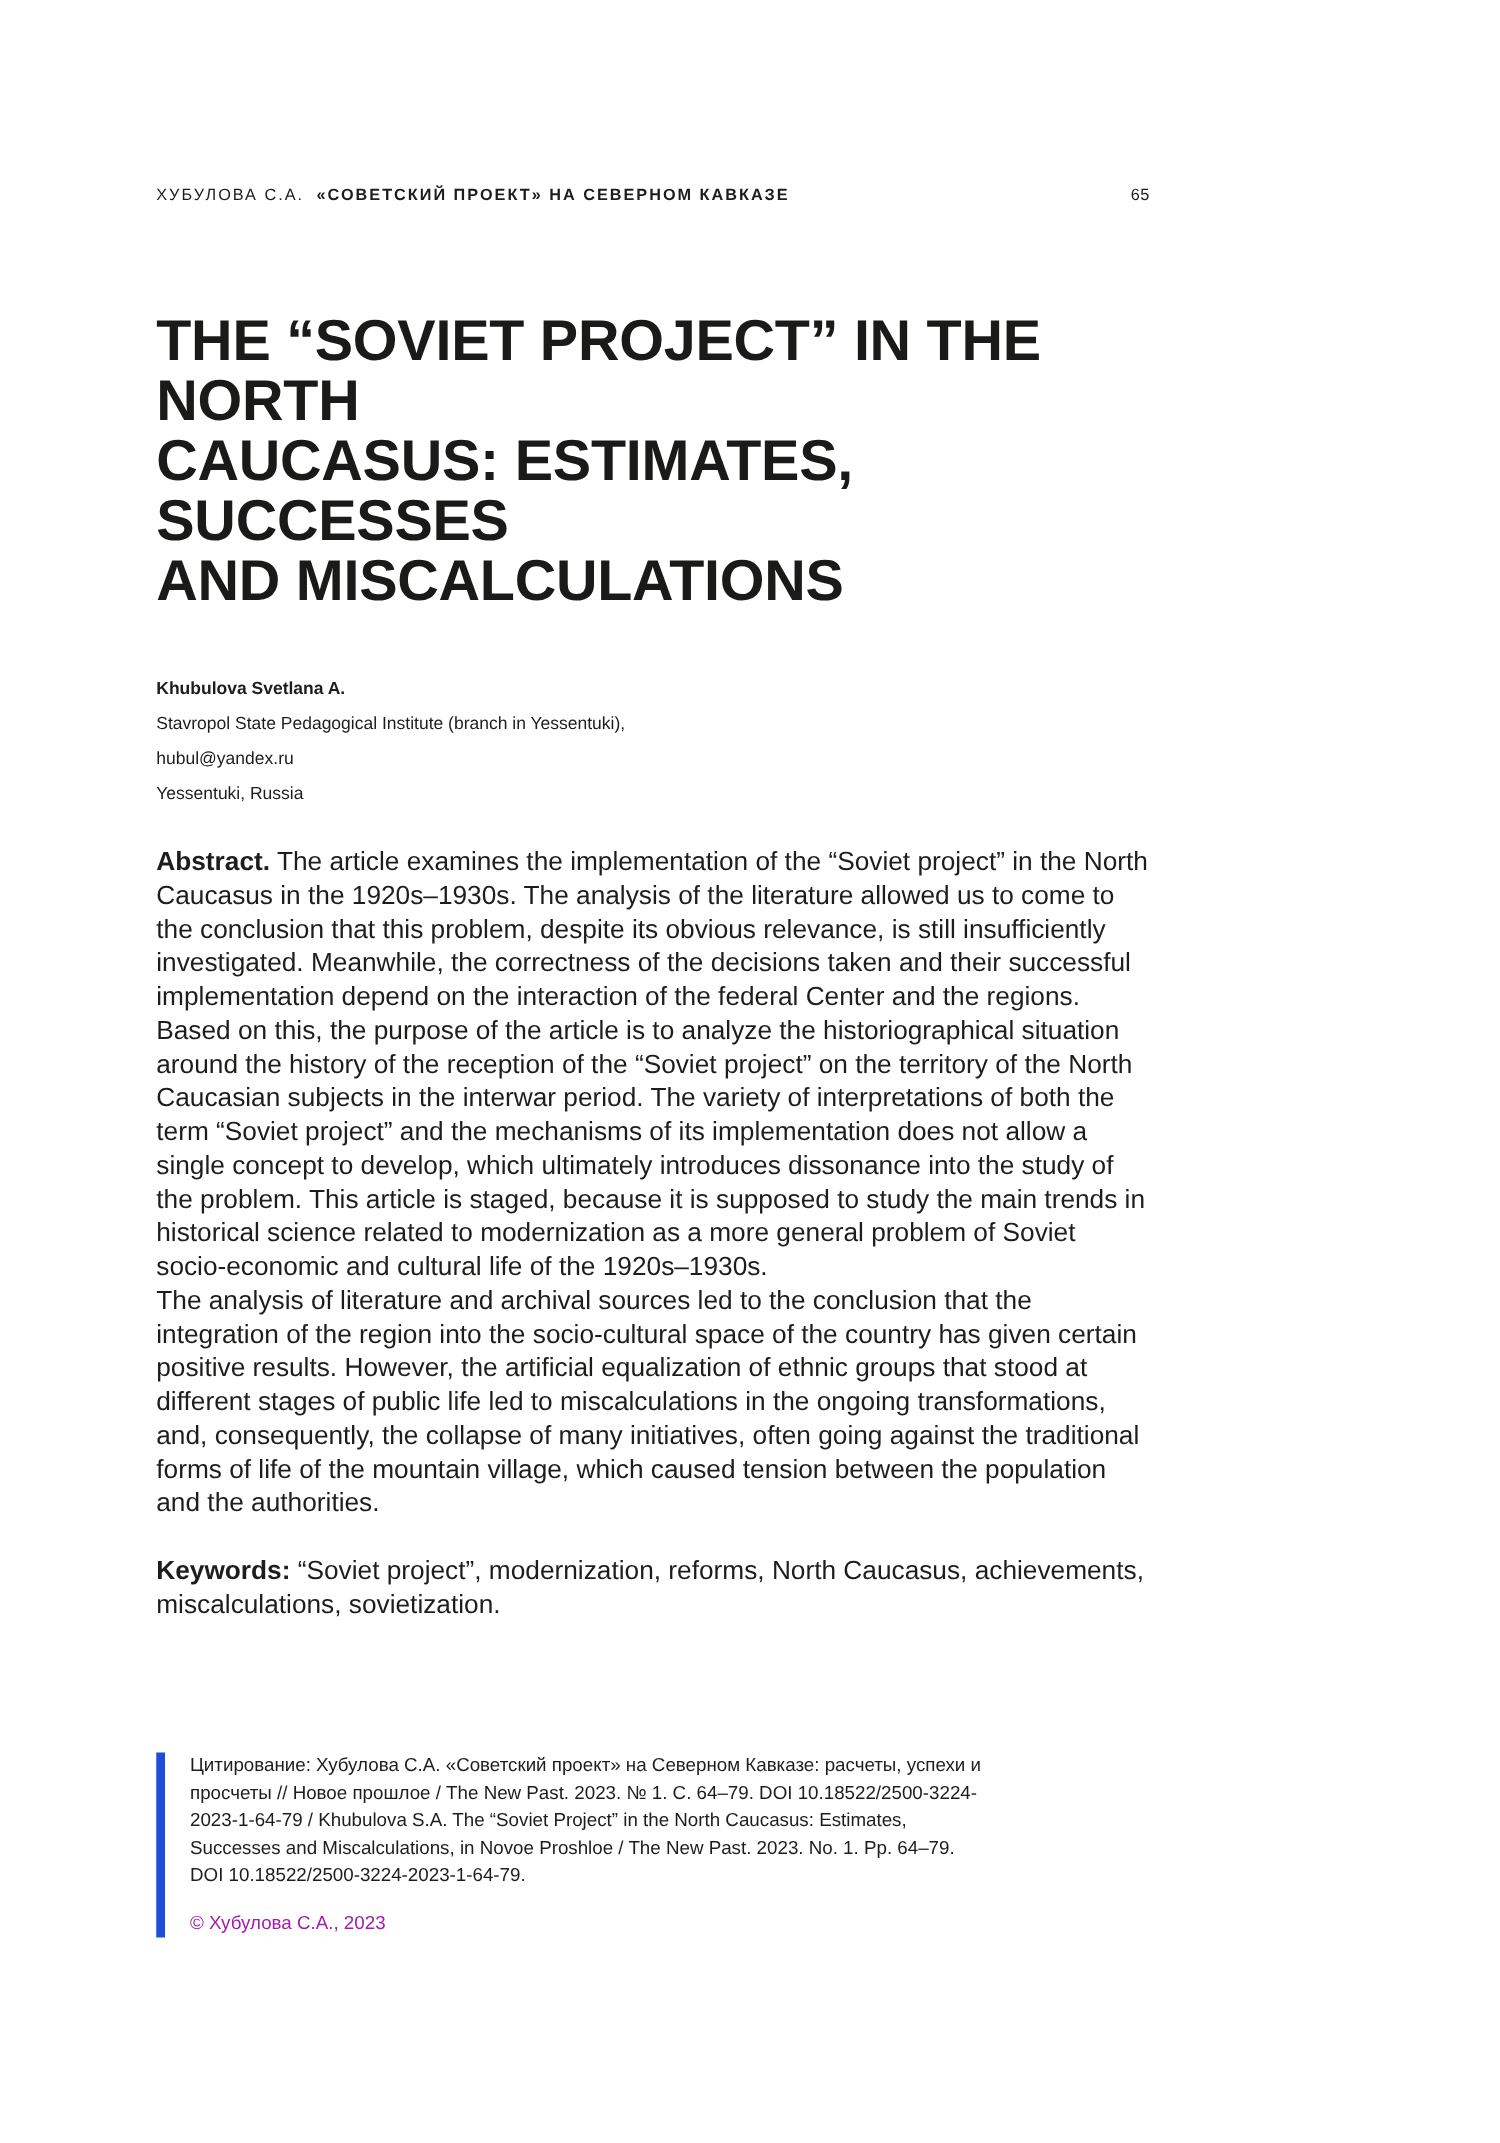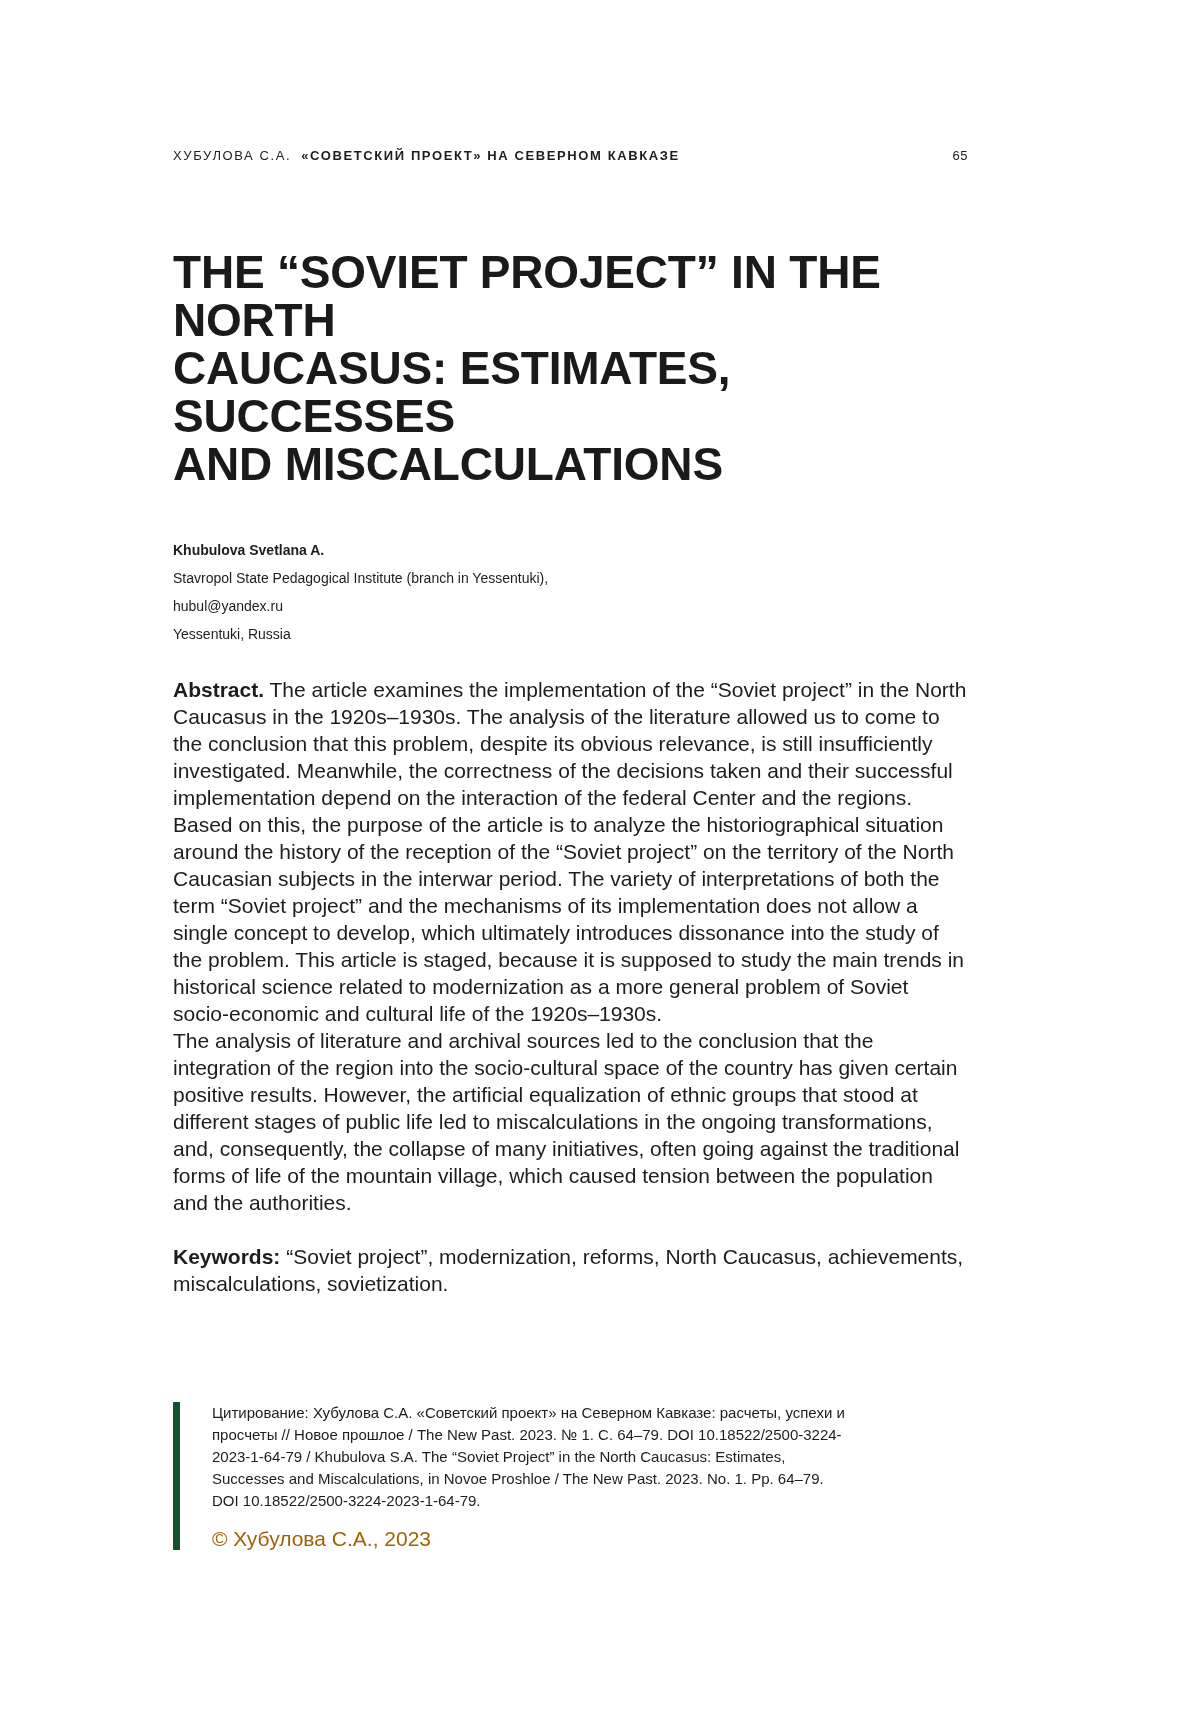--- a/index.html
+++ b/index.html
@@ -9,21 +9,21 @@
     min-height: 1714px;
     font-family: "Liberation Sans", sans-serif;
     color: #1d1d1b;
     position: relative;
   }
   .page {
     width: 1200px;
     min-height: 1714px;
     padding: 148px 0 0 125px;
   }
-  .content { width: 795px; margin-left: 48px; }
+  .content { width: 795px; }
 
   
   .running-head {
     display: flex;
     justify-content: space-between;
     align-items: baseline;
     font-size: 13px;
     line-height: 16px;
     letter-spacing: 1.6px;
     color: #1d1d1b;
@@ -53,34 +53,34 @@
   .body-par {
     font-size: 21px;
     line-height: 27px;
     color: #1d1d1b;
   }
   .keywords { margin-top: 27px; }
 
   
   .citation-block {
     margin-top: 105px;
-    border-left: 7px solid #14532d;
-    padding-left: 32px;
+    border-left: 7px solid #1d4ed8;
+    padding-left: 20px;
   }
   .citation-text {
     font-size: 15px;
     line-height: 22px;
     max-width: 640px;
     color: #1d1d1b;
   }
   .citation-copyright {
     margin-top: 16px;
-    font-size: 21px;
+    font-size: 15px;
     line-height: 22px;
-    color: #a16207;
+    color: #a21caf;
   }
 </style>
 </head>
 <body>
 
 <div class="page">
   <div class="content">
 
     <header class="running-head">
       <div class="rh-left">

